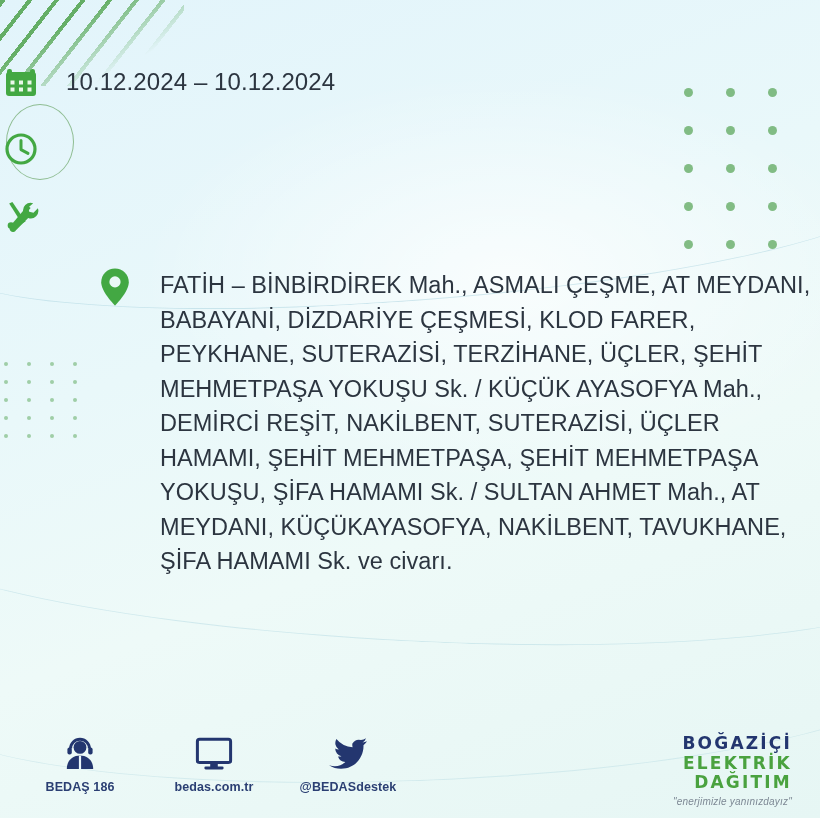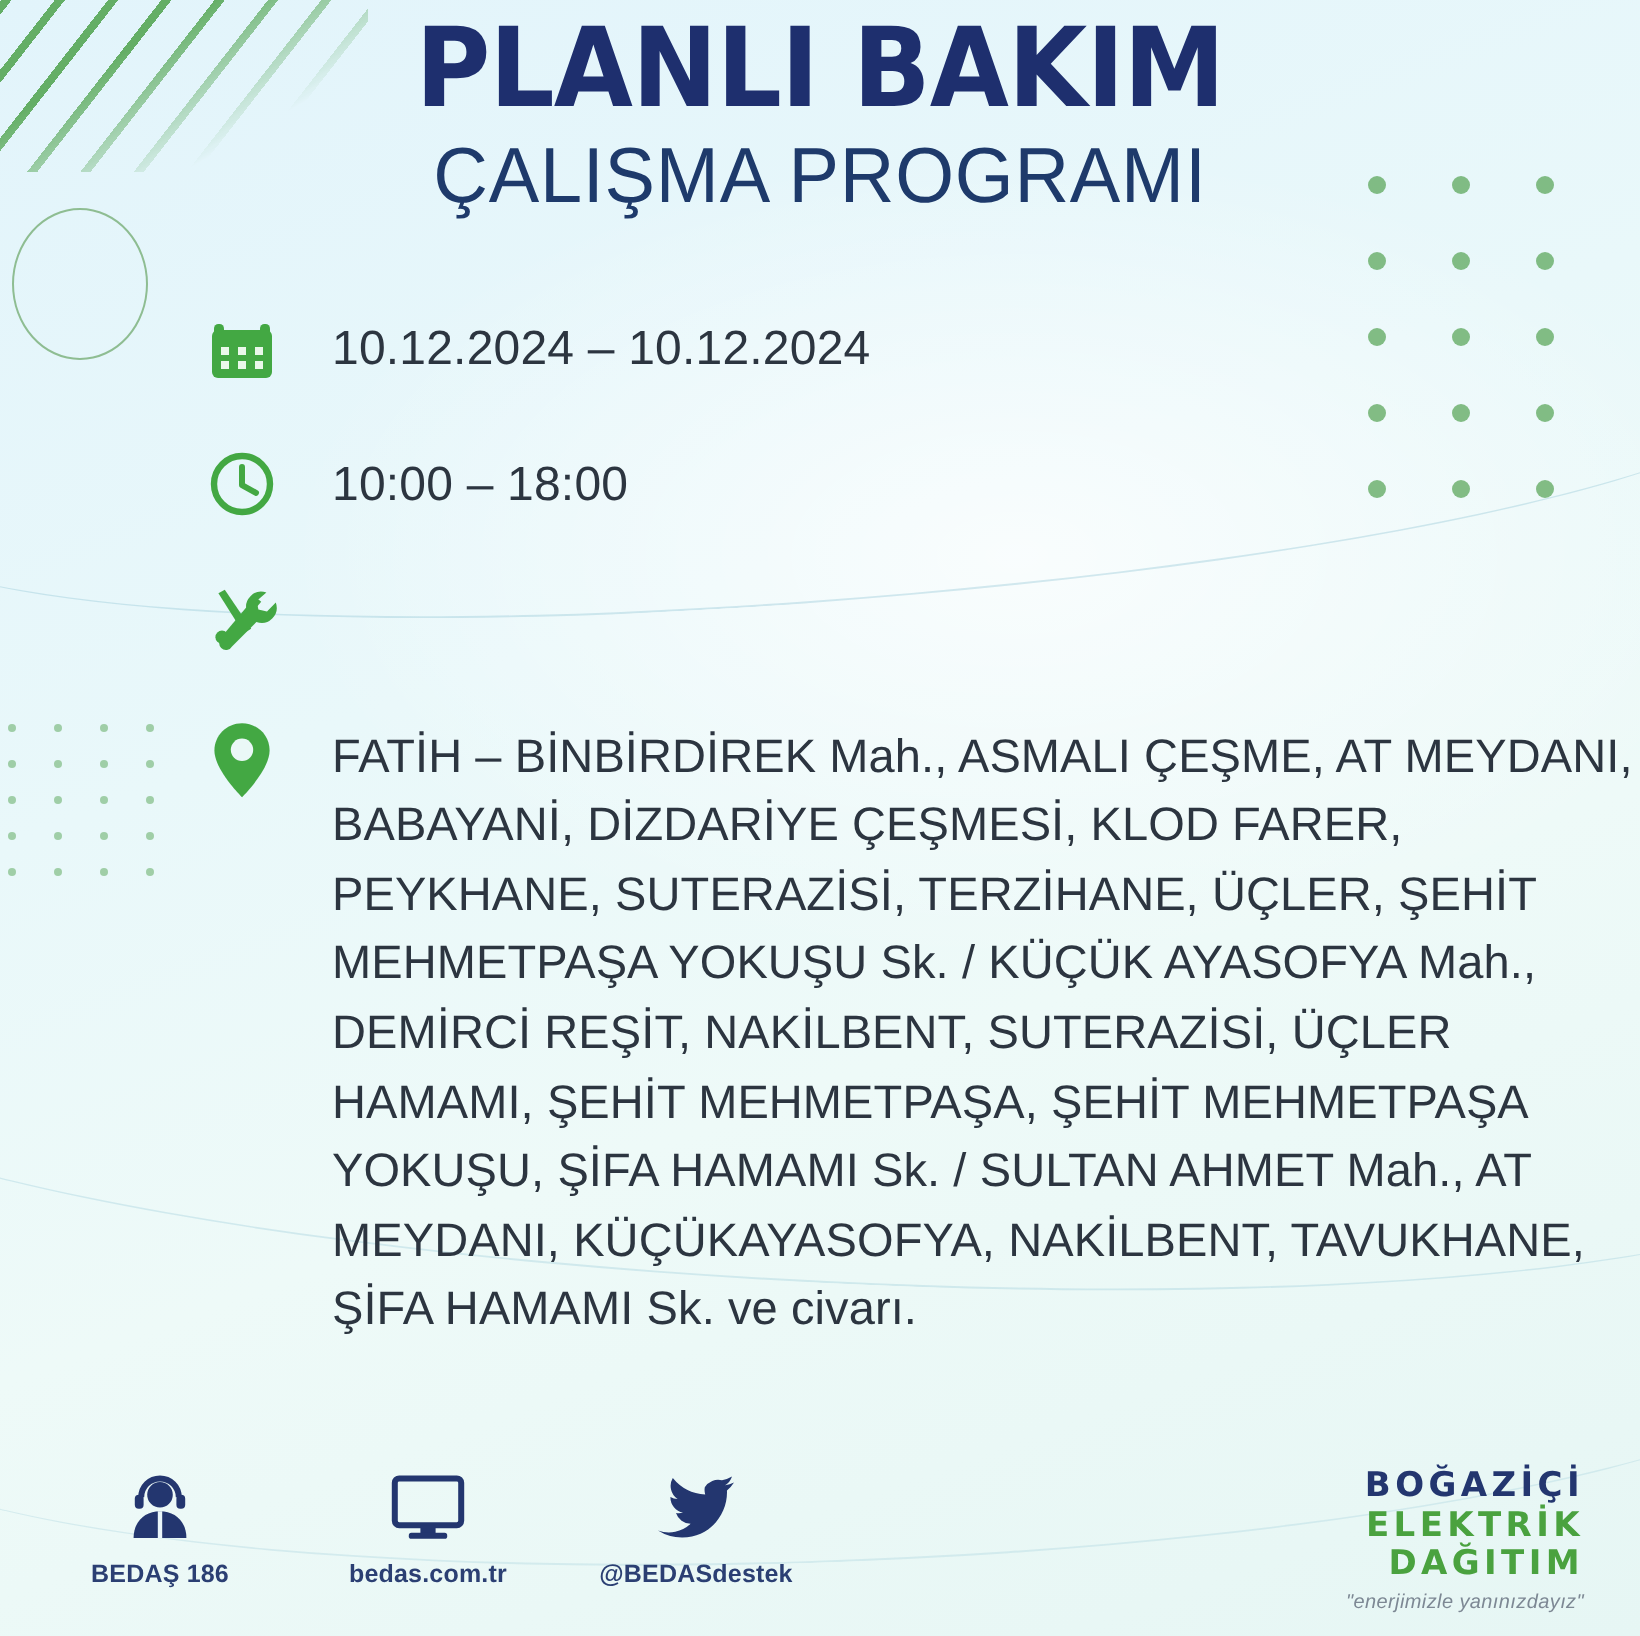--- a/index.html
+++ b/index.html
@@ -110,21 +110,21 @@
     font-weight: 400;
     font-size: 39px;
     letter-spacing: 0.4px;
     color: #1e3a6b;
     line-height: 1.12;
     margin: 4px 0 0 0;
     transform: scaleX(0.97);
   }
 
   
-  #info { position: relative; margin-top: 42px; padding-left: 100px; }
+  #info { position: relative; margin-top: 60px; }
 
   .row { display: flex; align-items: flex-start; margin-bottom: 26px; }
   .row .ico {
     flex: 0 0 auto;
     width: 42px; height: 42px;
     margin-right: 24px;
     display: flex; align-items: center; justify-content: center;
   }
   .row .ico svg { display: block; }
   .row .txt {
@@ -236,24 +236,20 @@
       <i></i>
       <i></i>
       <i></i>
       <i></i>
       <i></i>
       <i></i>
       <i></i>
       <i></i>
   </div>
 
-  <div id="header">
-    <h1 id="title">PLANLI BAKIM</h1>
-    <h2 id="subtitle">ÇALIŞMA PROGRAMI</h2>
-  </div>
 
   <div id="info">
 
     <div class="row" id="row-date">
       <span class="ico">
         <svg width="36" height="36" viewBox="0 0 36 36" aria-hidden="true">
           <rect x="4" y="6" width="5" height="8" rx="2.2" fill="#43a843"></rect>
           <rect x="27" y="6" width="5" height="8" rx="2.2" fill="#43a843"></rect>
           <rect x="3" y="9" width="30" height="24" rx="3" fill="#43a843"></rect>
           <rect x="7.5" y="17.5" width="4" height="4" fill="#eaf8ea"></rect>
@@ -267,21 +263,20 @@
       <span class="txt">10.12.2024 – 10.12.2024</span>
     </div>
 
     <div class="row" id="row-time">
       <span class="ico">
         <svg width="36" height="36" viewBox="0 0 36 36" aria-hidden="true">
           <circle cx="18" cy="18" r="14" fill="none" stroke="#43a843" stroke-width="3.2"></circle>
           <path d="M18 9.5 L18 18.6 L25 22.4" fill="none" stroke="#43a843" stroke-width="3" stroke-linecap="round" stroke-linejoin="round"></path>
         </svg>
       </span>
-      <span class="txt">10:00 – 18:00</span>
     </div>
 
     <div class="row" id="row-work">
       <span class="ico">
         <svg width="36" height="36" viewBox="0 0 36 36" aria-hidden="true">
           <g fill="#43a843">
             <path d="M6.2 4.6 L9.4 2.9 L22.6 22.4 L18.8 24.6 Z"></path>
             <circle cx="8.0" cy="26.6" r="3.3"></circle>
             <path d="M9.6 24.2 L24.6 6.4 L27.6 8.9 L12.6 26.7 Z"></path>
           </g>

